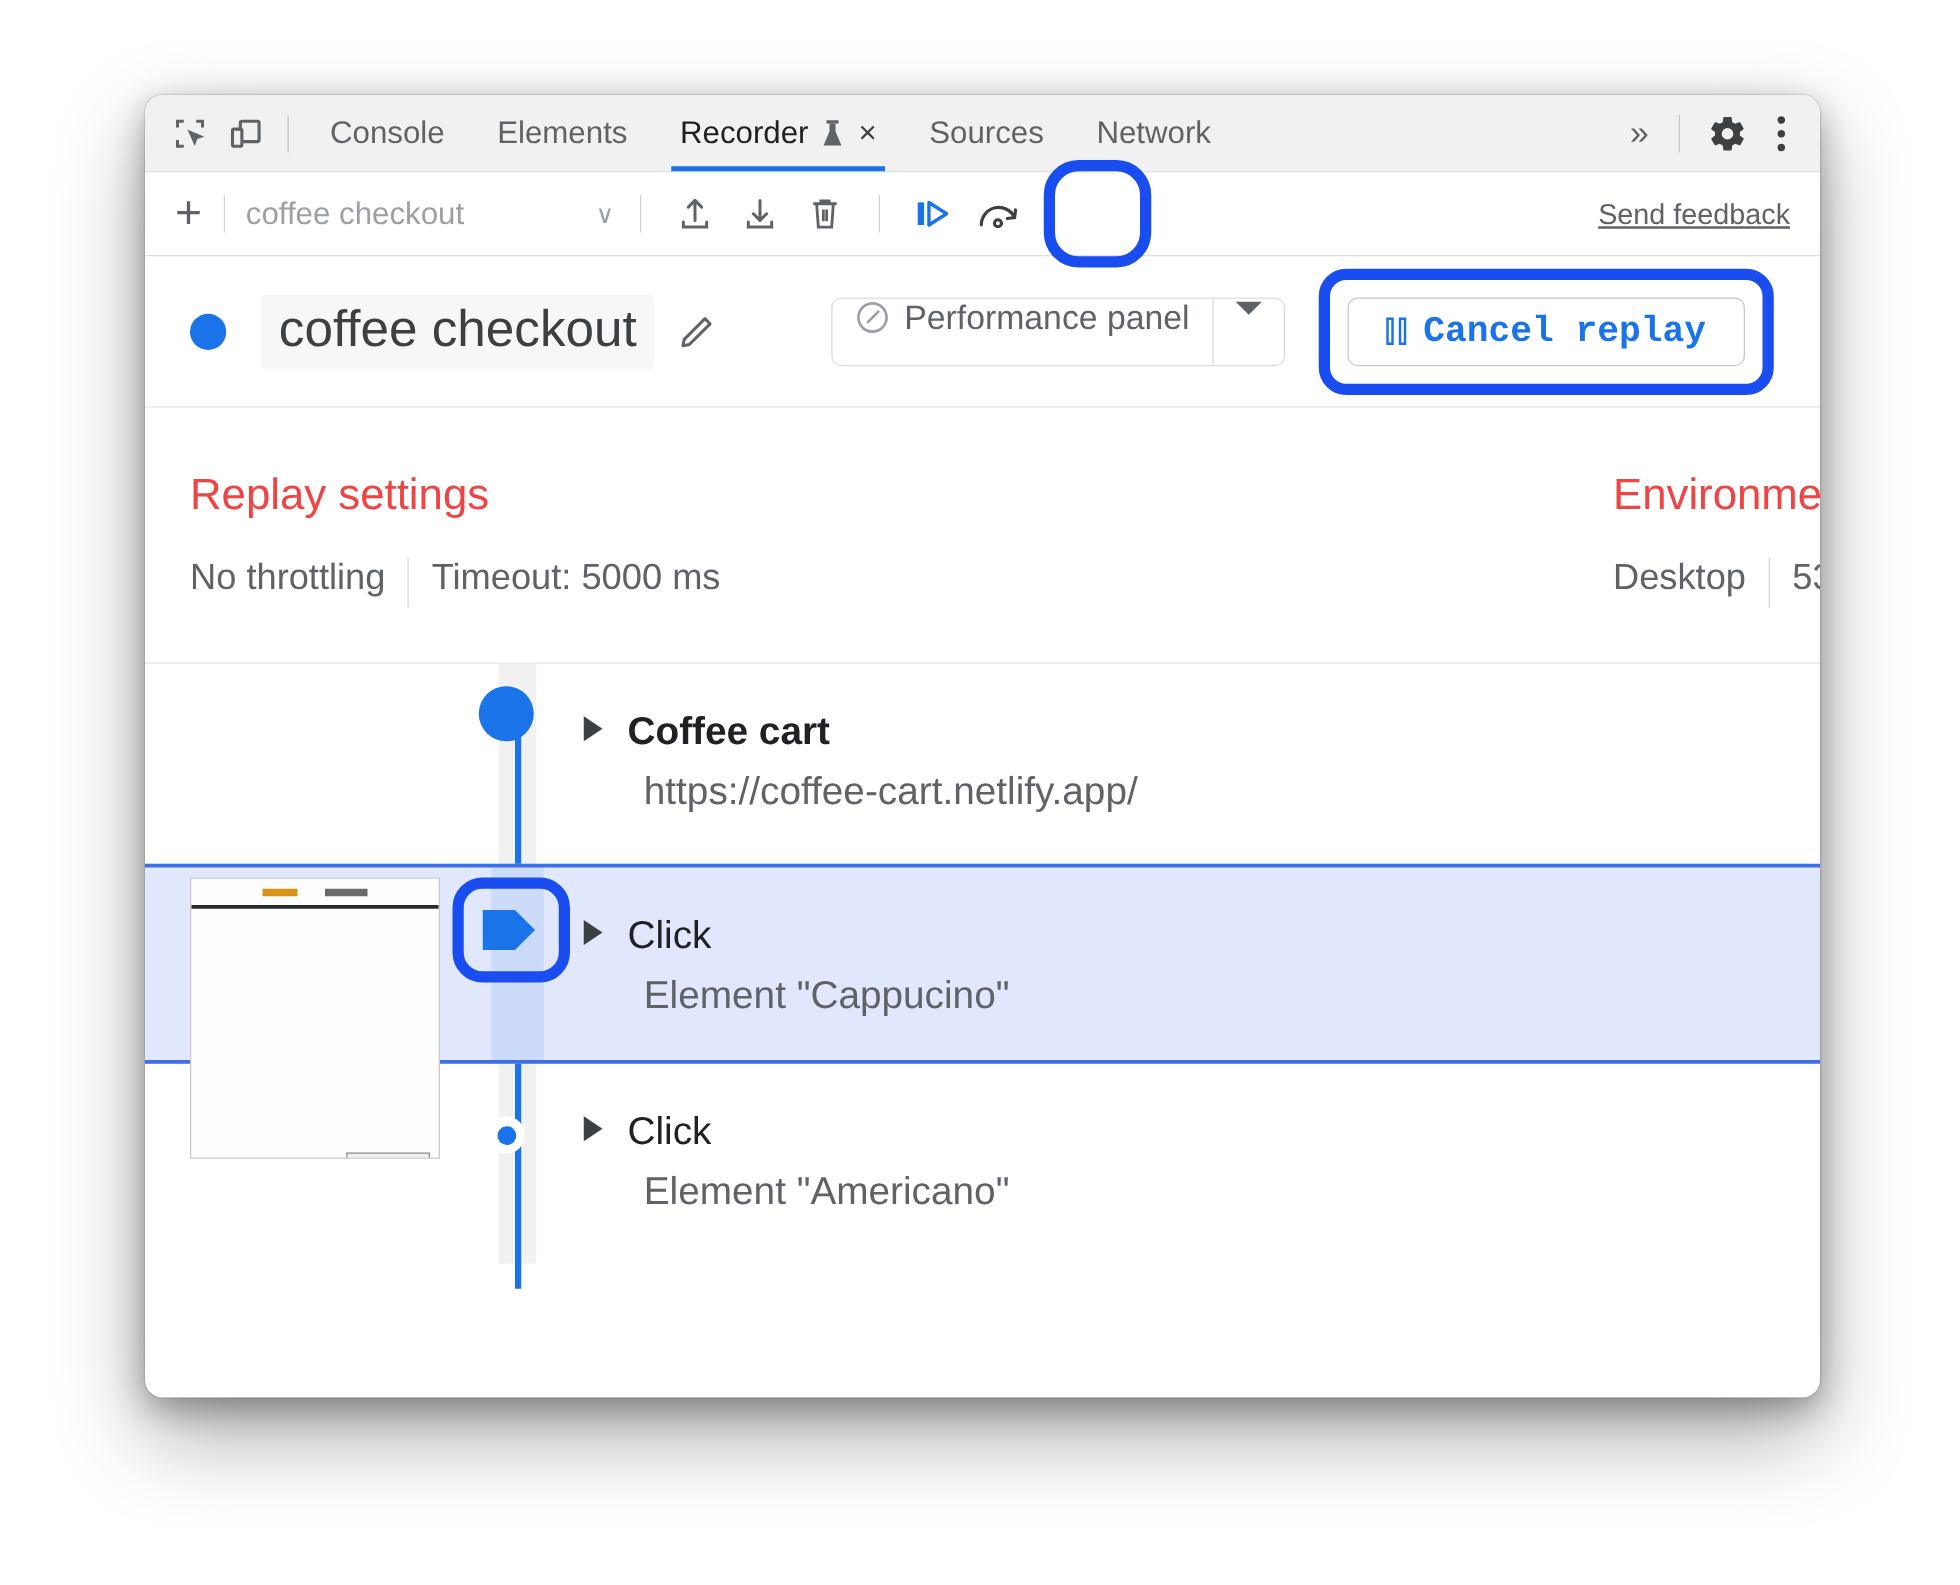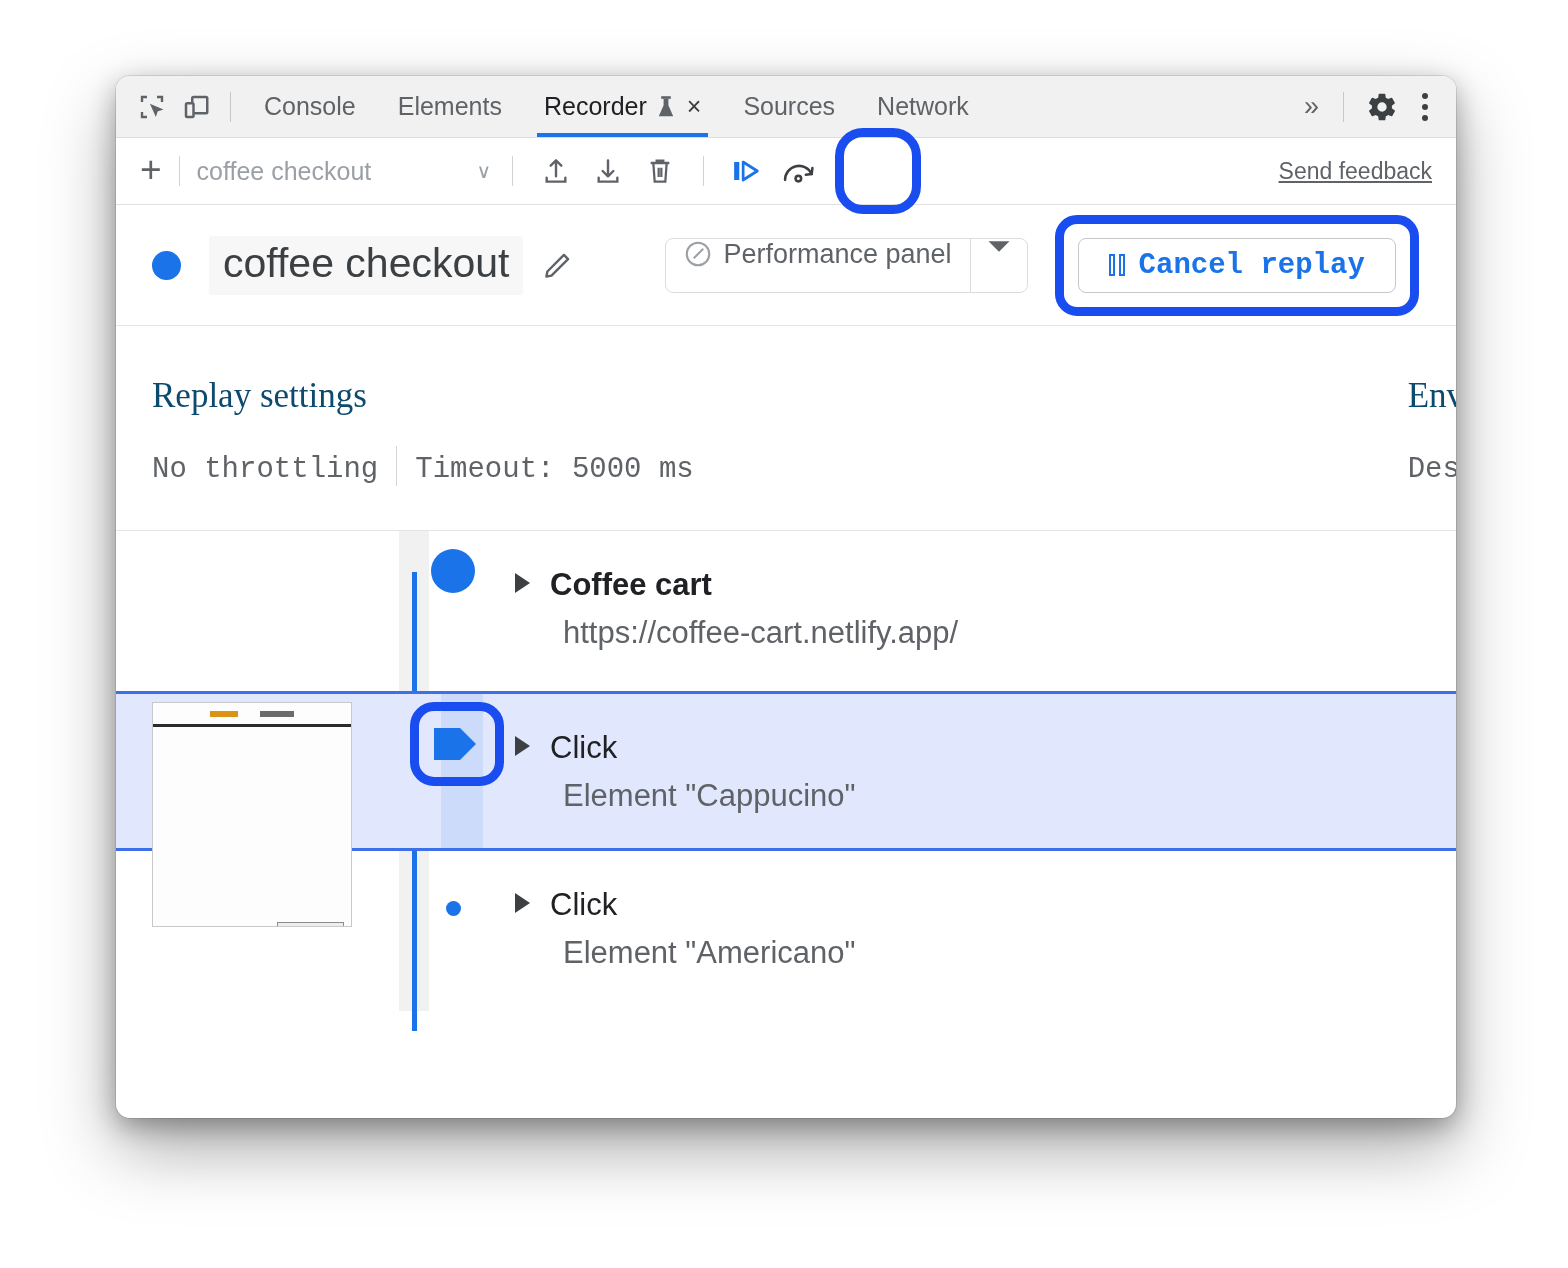--- a/index.html
+++ b/index.html
@@ -168,42 +168,41 @@
 
   
   .settings {
     height: 205px;
     display: flex;
     padding: 0 0 0 36px;
     border-bottom: 1px solid #e4e4e4;
   }
   .set-col { padding-top: 50px; }
   .set-col.env { margin-left: 714px; }
-  .set-head { font-size: 35px; color: #0c4a6e; font-family: Liberation Serif, serif; }
-  .set-vals { margin-top: 30px; display: flex; align-items: flex-end; font-size: 29px; color: #5f6368; font-family: Liberation Mono, monospace; }
+  .set-head { font-size: 35px; color: #ef4444; }
+  .set-vals { margin-top: 30px; display: flex; align-items: flex-start; font-size: 29px; color: #5f6368; }
   .set-vals .sv { white-space: nowrap; }
   .set-divider { width: 1px; height: 40px; background: #d6d6d6; margin: 0 18px; }
 
   
   .steps { position: relative; }
   .timeline-bg {
     position: absolute;
     left: 283px; top: 0; width: 30px; height: 100%;
     background: #f1f1f1;
   }
   .timeline-line {
     position: absolute;
     left: 296px; top: 41px; width: 5px; bottom: -20px;
     background: #1a73e8;
   }
   .step {
     position: relative;
     display: flex;
     min-height: 160px;
-    padding-left: 48px;
   }
   .step.current {
     background: #e1e7fd;
     border-top: 3px solid #3d6fe8;
     border-bottom: 3px solid #3d6fe8;
   }
   .shot {
     width: 283px;
     display: flex; align-items: flex-start; justify-content: center;
     padding-top: 0;

